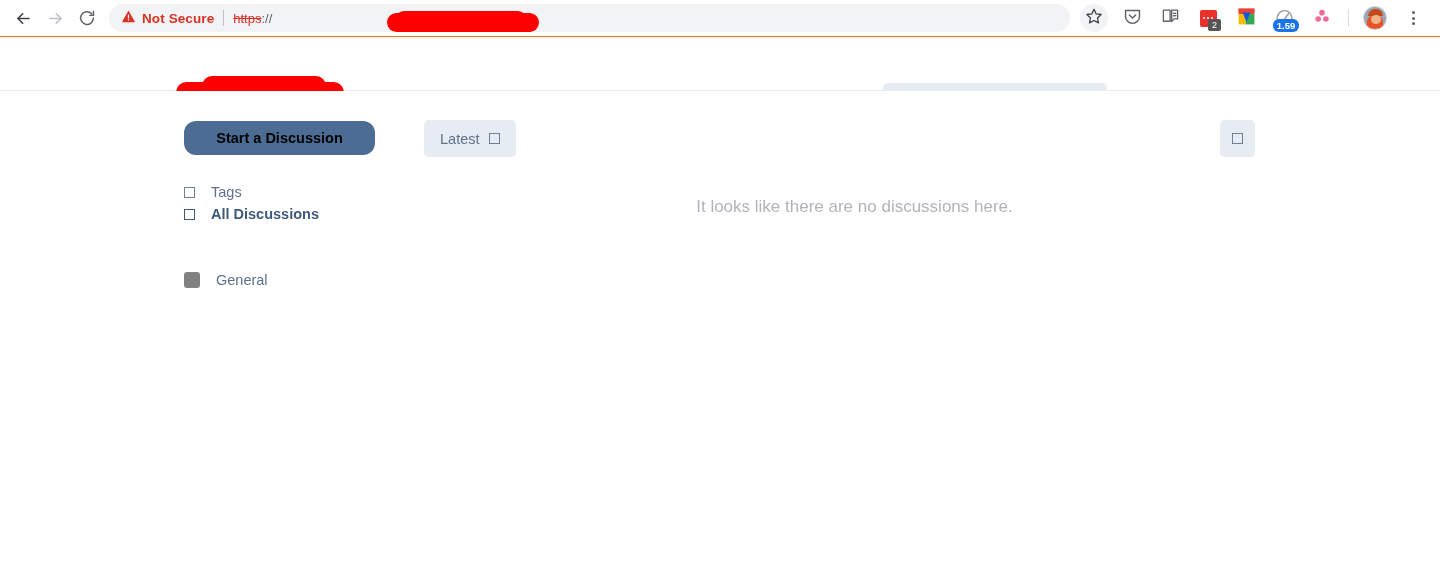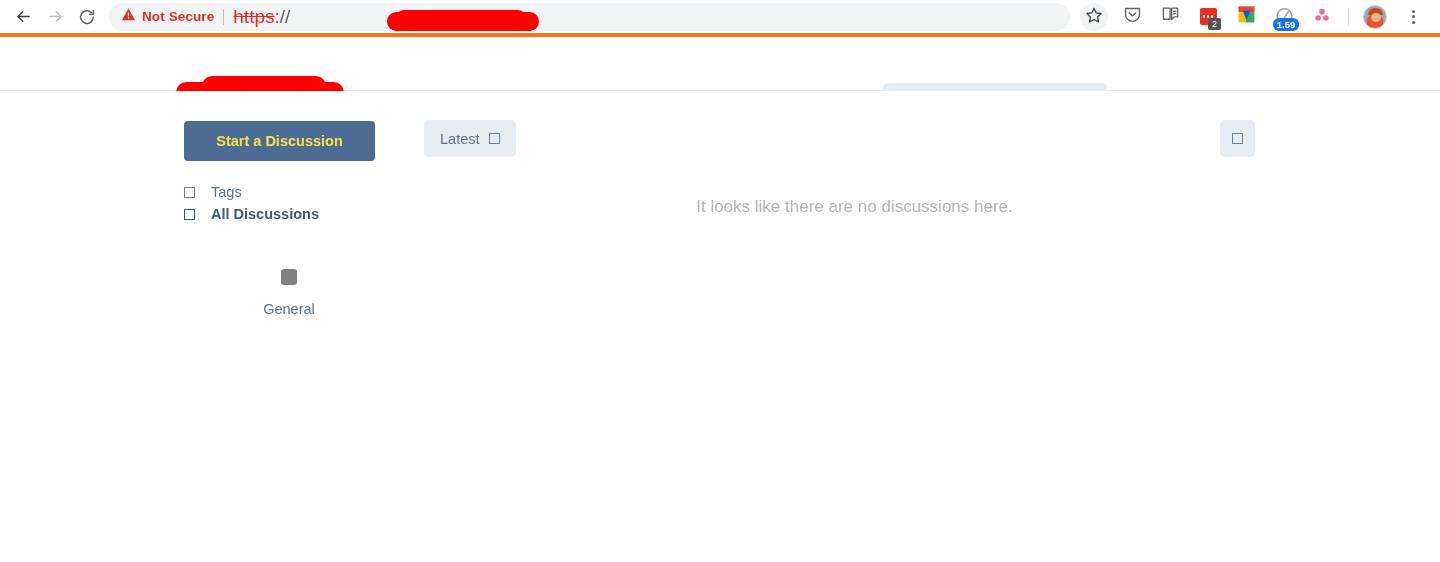--- a/index.html
+++ b/index.html
@@ -9,21 +9,21 @@
     background: #ffffff;
     font-family: "Liberation Sans", sans-serif;
     overflow: hidden;
   }
 
   
   #browser-chrome {
     position: absolute; left: 0; top: 0;
     width: 1440px; height: 37px;
     background: #ffffff;
-    border-bottom: 4px solid #f97316;
+    border-bottom: 1px solid #f97316;
     display: flex; align-items: center;
   }
   .nav-btn {
     width: 28px; height: 28px;
     display: flex; align-items: center; justify-content: center;
     border-radius: 50%;
     flex: 0 0 auto;
   }
   .nav-btn svg { display: block; }
   #nav-back { margin-left: 9px; }
@@ -48,21 +48,21 @@
   }
   #security-warning .warn-label {
     color: #d93025; font-size: 13.5px; font-weight: bold;
     letter-spacing: .1px;
   }
   #omnibox-divider {
     width: 1px; height: 16px; background: #bdc1c6;
     margin: 0 9px; flex: 0 0 auto;
   }
   #url-display {
-    font-size: 19px; color: #202124;
+    font-size: 13px; color: #202124;
     white-space: nowrap; position: relative;
     display: flex; align-items: center;
   }
   #url-scheme {
     color: #d93025; text-decoration: line-through;
     text-decoration-color: #d93025;
   }
   #url-sep { color: #5f6368; }
   
   #url-redaction {
@@ -173,23 +173,23 @@
     color: #5d728f; font-size: 14.5px; text-decoration: none;
   }
   #signup-link { left: 1128px; }
   #login-link { left: 1203px; }
 
   
   #page-body { position: absolute; left: 0; top: 91px; width: 1440px; height: 471px; background:#fff; }
 
   #start-discussion-button {
     position: absolute; left: 184px; top: 30px;
-    width: 191px; height: 40px;
-    background: #4c6c94; color: #fde047;
-    border: none; border-radius: 4px;
+    width: 191px; height: 34px;
+    background: #4c6c94; color: #000000;
+    border: none; border-radius: 12px;
     font-family: "Liberation Sans", sans-serif;
     font-size: 14.5px; font-weight: bold;
     cursor: pointer;
   }
 
   #sort-latest-button {
     position: absolute; left: 424px; top: 29px;
     height: 37px; padding: 4px 16px;
     background: #e7ebf2; border: none; border-radius: 5px;
     color: #5d728f; font-size: 14.5px;
@@ -216,21 +216,21 @@
     cursor: pointer;
   }
   .nav-item.active { color: #3f5a7d; font-weight: bold; }
   .nav-item.active .tofu { border-color: #3f5a7d; }
   #nav-tags { margin-bottom: 0; }
 
   #sidebar-tags { position: absolute; left: 184px; top: 178px; width: 210px; }
   .tag-item {
     display: flex; align-items: center; gap: 16px;
     height: 22px; text-decoration: none;
-    font-size: 14.5px; color: #5d728f; cursor: pointer; flex-direction: column;
+    font-size: 14.5px; color: #5d728f; cursor: pointer;
   }
   .tag-swatch {
     width: 16px; height: 16px; border-radius: 3px;
     background: #808080; flex: 0 0 auto;
   }
 
   #empty-state {
     position: absolute; left: 8px; top: 106px;
     width: 1440px; text-align: center;
     color: #b0b4ba; font-size: 17px; padding-left: 17px;

